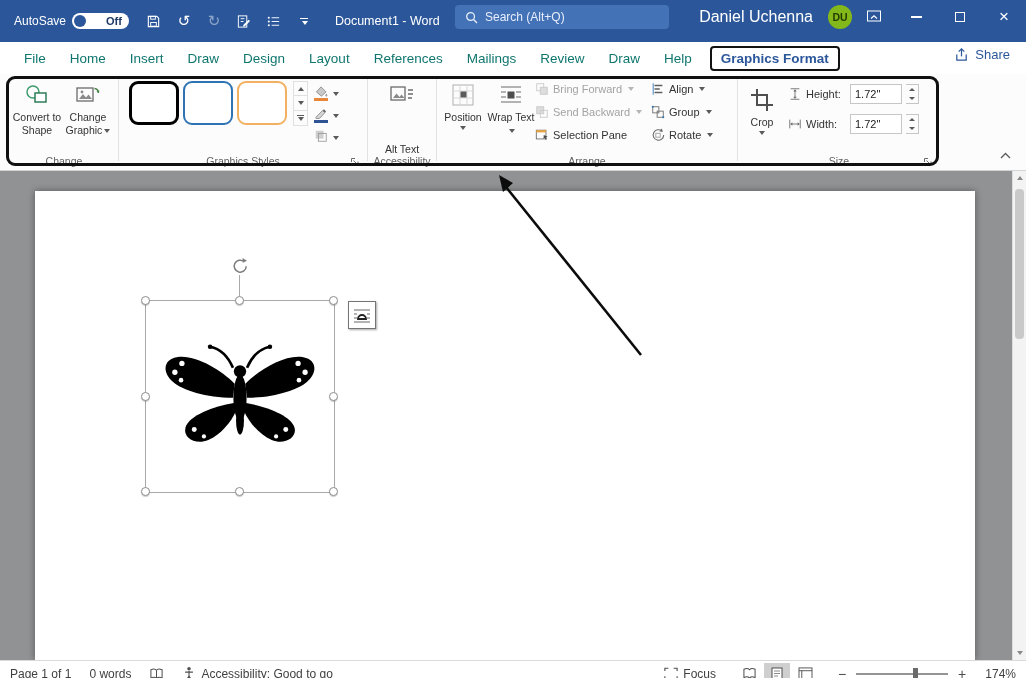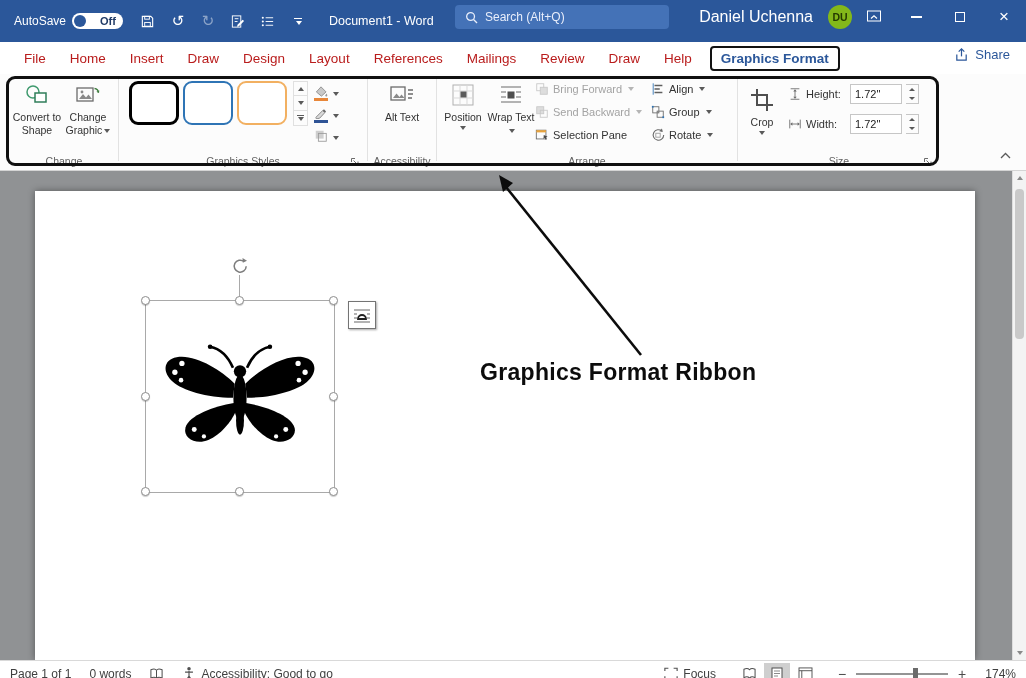--- a/index.html
+++ b/index.html
@@ -2,41 +2,41 @@
 <html><head>
 <meta charset="utf-8">
 <style>
   * { margin:0; padding:0; box-sizing:border-box; }
   body { font-family:"Liberation Sans", sans-serif; background:#555; }
   .app { position:relative; width:1026px; height:678px; background:#fff; overflow:hidden; }
 
   
   .titlebar { position:relative; height:42px; background:#2b579a; color:#fff; display:flex; align-items:center; font-size:12px; }
   .autosave { display:flex; align-items:center; gap:6px; margin-left:14px; }
-  .toggle { display:flex; align-items:center; background:#fff; border-radius:9px; height:16px; padding:0 7px 0 2px; gap:14px; }
+  .toggle { display:flex; align-items:center; background:#fff; border-radius:9px; height:16px; padding:0 7px 0 2px; gap:20px; }
   .toggle .knob { width:12px; height:12px; border-radius:50%; background:#2b579a; }
   .toggle .state { color:#1f3a66; font-size:11px; font-weight:bold; }
   .tbtn { width:26px; height:26px; display:flex; align-items:center; justify-content:center; margin-left:4px; font-size:15px; color:#fff; border-radius:2px; }
   .tbtn.first { margin-left:12px; }
   .tbtn.disabled { opacity:.45; }
   .qat-chev { display:flex; flex-direction:column; align-items:center; gap:2px; }
   .qat-chev .bar { width:8px; height:1px; background:#fff; }
   .doc-title { margin-left:18px; font-size:12.5px; white-space:nowrap; }
   .searchbox { position:absolute; left:455px; top:5px; width:214px; height:24px; background:#4472b7; border-radius:4px; display:flex; align-items:center; gap:7px; padding:0 10px; color:#e8eefb; font-size:12px; }
   .tb-right { position:absolute; right:0; top:0; height:34px; display:flex; align-items:center; }
   .user-name { margin-right:15px; font-size:16px; }
   .avatar { width:24px; height:24px; border-radius:50%; background:#83b81a; color:#253a00; font-weight:bold; font-size:10.5px; display:flex; align-items:center; justify-content:center; margin-right:14px; }
   .winbtn { width:44px; height:34px; display:flex; align-items:center; justify-content:center; color:#fff; font-size:14px; }
   .winbtn .minline { width:11px; height:2px; background:#fff; }
   .winbtn .maxbox { width:10px; height:10px; border:1.4px solid #fff; }
   .ribbon-display { margin-right:12px; }
 
   
   .tabsrow { position:relative; height:32px; background:#fff; display:flex; align-items:center; padding-left:12px; border-bottom:0; }
-  .tab { padding:5px 12px; font-size:13.5px; color:#b91c1c; cursor:default; white-space:nowrap; }
+  .tab { padding:5px 12px; font-size:13.5px; color:#0f766e; cursor:default; white-space:nowrap; }
   .tab.active { color:#2b579a; font-weight:600; border:2px solid #121212; border-radius:4px; padding:3px 9px; margin:0 6px; }
   .sharebtn { position:absolute; right:16px; top:5px; display:flex; align-items:center; gap:6px; color:#2b579a; font-size:13px; }
 
   
   .ribbon { position:relative; height:97px; background:#fcfcfc; border-bottom:1px solid #d4d4d4; display:flex; padding-left:12px; }
   .ribbon-annot { position:absolute; left:6px; top:2px; width:933px; height:90px; border:3px solid #101010; border-radius:9px; pointer-events:none; z-index:6; }
   .rgroup { position:relative; height:100%; flex:0 0 auto; }
   .glabel { position:absolute; bottom:3px; left:0; right:0; text-align:center; font-size:10.5px; color:#5f5f5f; white-space:nowrap; }
   .rdivider { width:1px; background:#e2e2e2; margin:5px 2px 9px; flex:0 0 auto; }
   .grow { display:flex; }
@@ -297,21 +297,21 @@
         <svg width="12" height="12" viewBox="0 0 12 12">
             <path d="M2.5 6V2.5H6" fill="none" stroke="#6b6b6b"></path>
             <path d="M4.5 4.5l4.5 4.5M9 5.5V9H5.5" fill="none" stroke="#6b6b6b"></path>
           </svg>
       </span>
     </div>
     <div class="rdivider"></div>
 
     <div class="rgroup" style="width:64px;">
       <div class="grow" style="justify-content:center;">
-        <div class="bigbtn" style="width:40px;">
+        <div class="bigbtn" style="width:40px;gap:32px;">
           <span class="bicon">
             <svg width="26" height="26" viewBox="0 0 26 26">
                 <rect x="2" y="5" width="14" height="13" fill="none" stroke="#6b6b6b" stroke-width="1.3"></rect>
                 <path d="M4 16l3.5-4.5 3 3.5 2-2.5 3 3.5z" fill="#8a8a8a"></path>
                 <path d="M19 8h5M19 12h5M19 16h4" stroke="#6b6b6b" stroke-width="1.3"></path>
               </svg>
           </span>
           <span class="lbl">Alt Text</span>
         </div>
       </div>
@@ -520,21 +520,20 @@
           <path d="M2 5h16M2 9h3M15 9h3M2 13h3M15 13h3M2 17h16" stroke="#9a9a9a" stroke-width="1.4"></path>
           <path d="M6 14a4 4 0 0 1 8 0z" fill="none" stroke="#222" stroke-width="1.8"></path>
         </svg>
     </div>
 
     <svg class="callout-arrow" viewBox="0 0 1026 489">
       <line x1="641" y1="184" x2="506" y2="16" stroke="#0c0c0c" stroke-width="2.6"></line>
       <polygon points="499,4 513,12 503,21" fill="#0c0c0c"></polygon>
     </svg>
 
-    <div class="callout-text">Graphics Format Ribbon</div>
 
     <div class="vscroll">
       <span class="sarrow up">
           <span class="tri-up" style="border-bottom-color:#8a8a8a;"></span>
         </span>
       <div class="thumbbar"></div>
       <span class="sarrow down">
           <span class="chev" style="border-top-color:#8a8a8a;margin:0;"></span>
         </span>
     </div>

